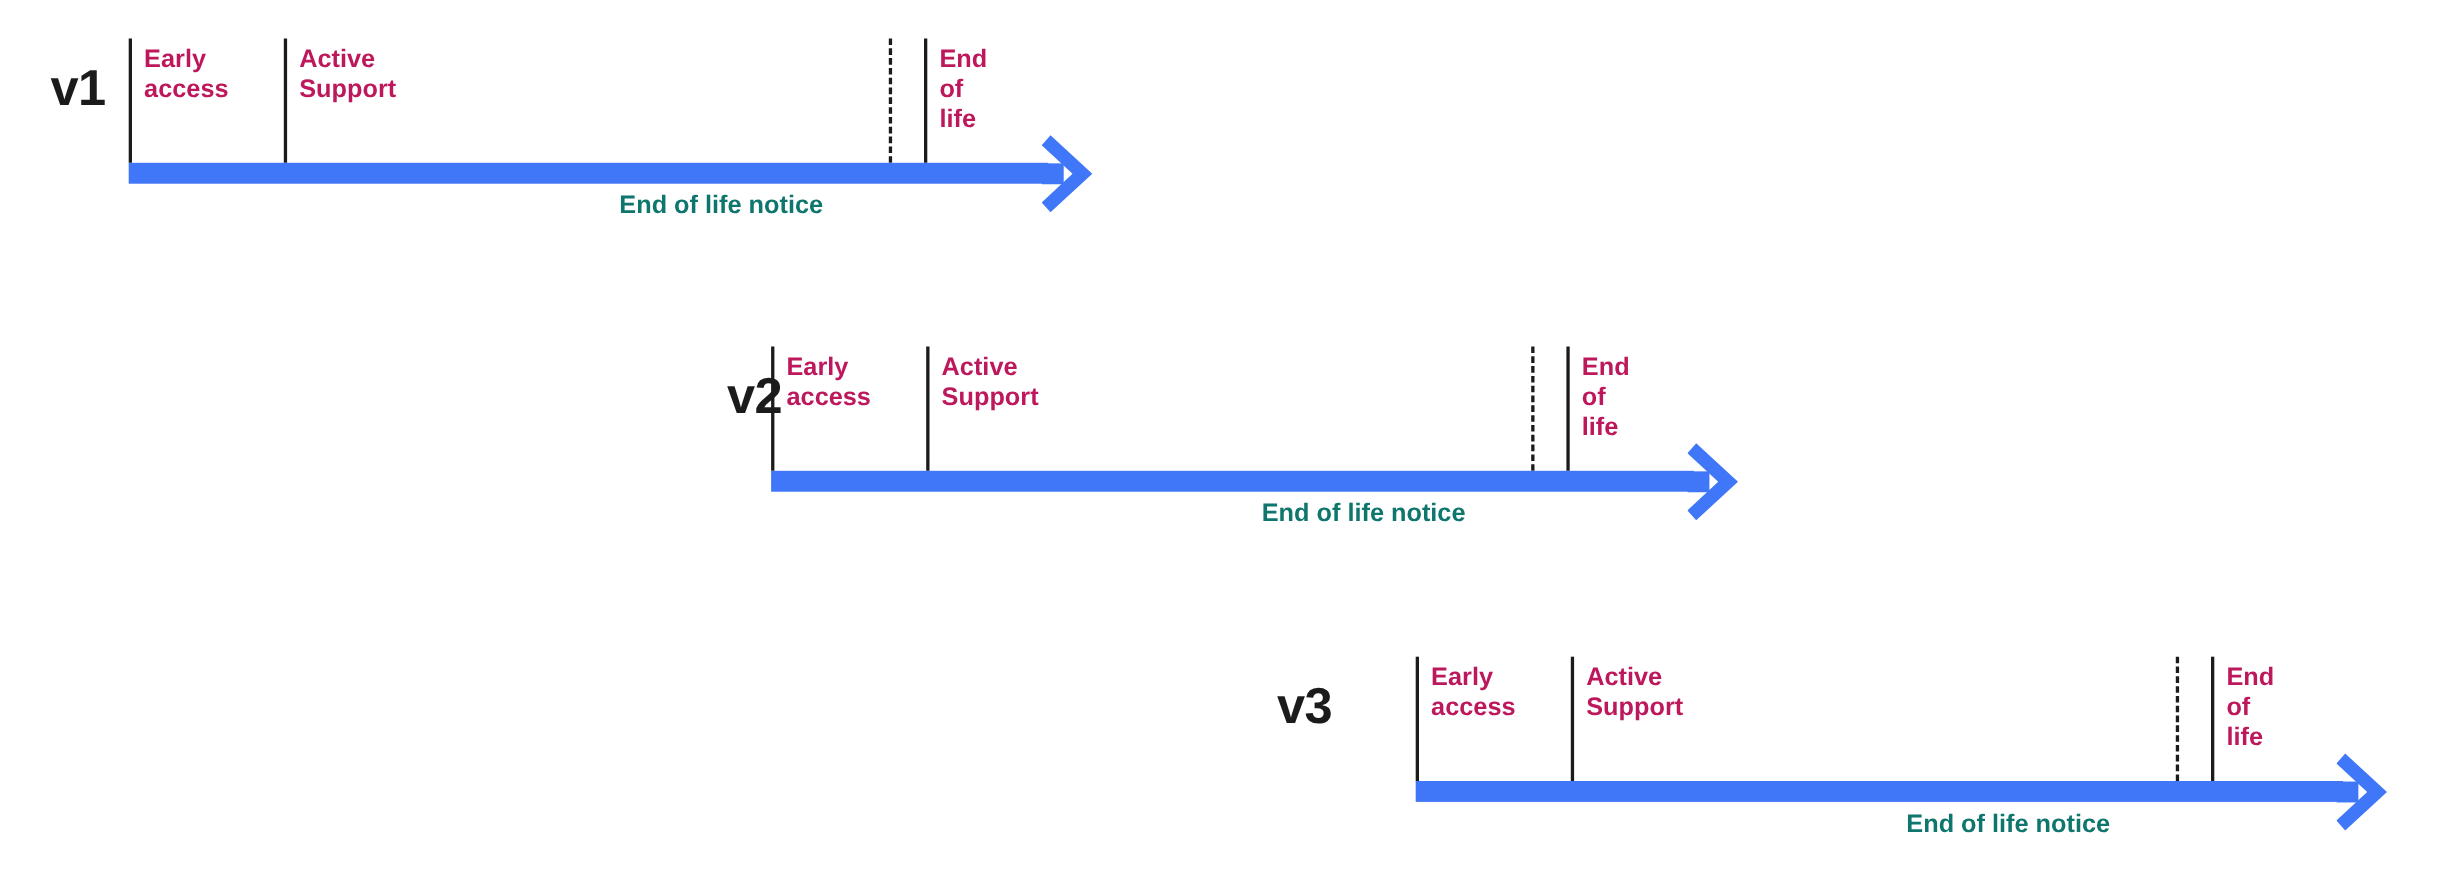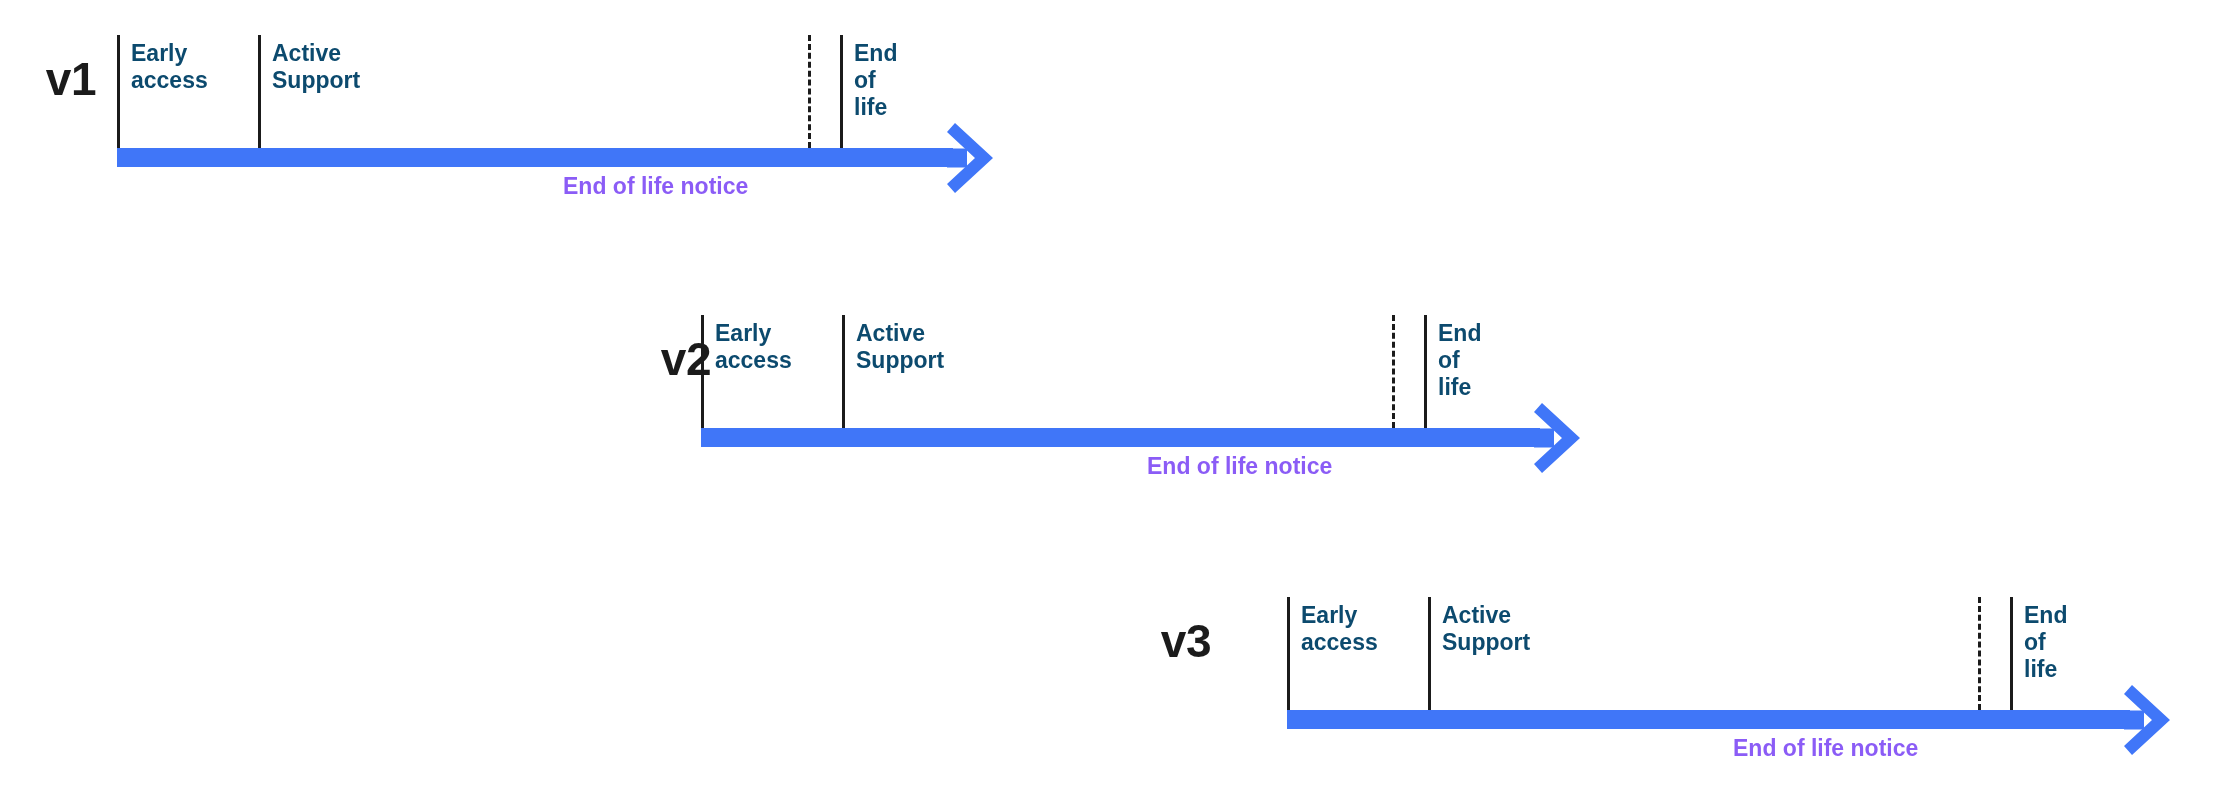--- a/index.html
+++ b/index.html
@@ -51,41 +51,41 @@
     width: 0;
     background: none;
     border-left: 3px dashed #1b1b1b;
   }
 
   
   .phase-label {
     position: absolute;
     font-size: 23px;
     font-weight: 700;
-    color: #0c4a6e;
+    color: #be185d;
     line-height: 1.18;
     white-space: pre-line;
   }
 
   
   .arrow-shaft {
     position: absolute;
     height: 19px;
   }
   .arrow-head {
     position: absolute;
     display: block;
   }
 
   
   .notice-label {
     position: absolute;
     font-size: 23px;
     font-weight: 700;
-    color: #8b5cf6;
+    color: #0f766e;
     white-space: nowrap;
   }
 </style>
 </head>
 <body>
 
 <div id="canvas" style="width: 2228px; height: 812px; background: rgb(255, 255, 255);">
     <div class="timeline-row">
       <div class="version-label" style="left: 24px; top: 56px; width: 72px;">v1</div>
       <div class="divider" style="left: 117px; top: 35px; height: 113px; background: rgb(27, 27, 27);"></div>

